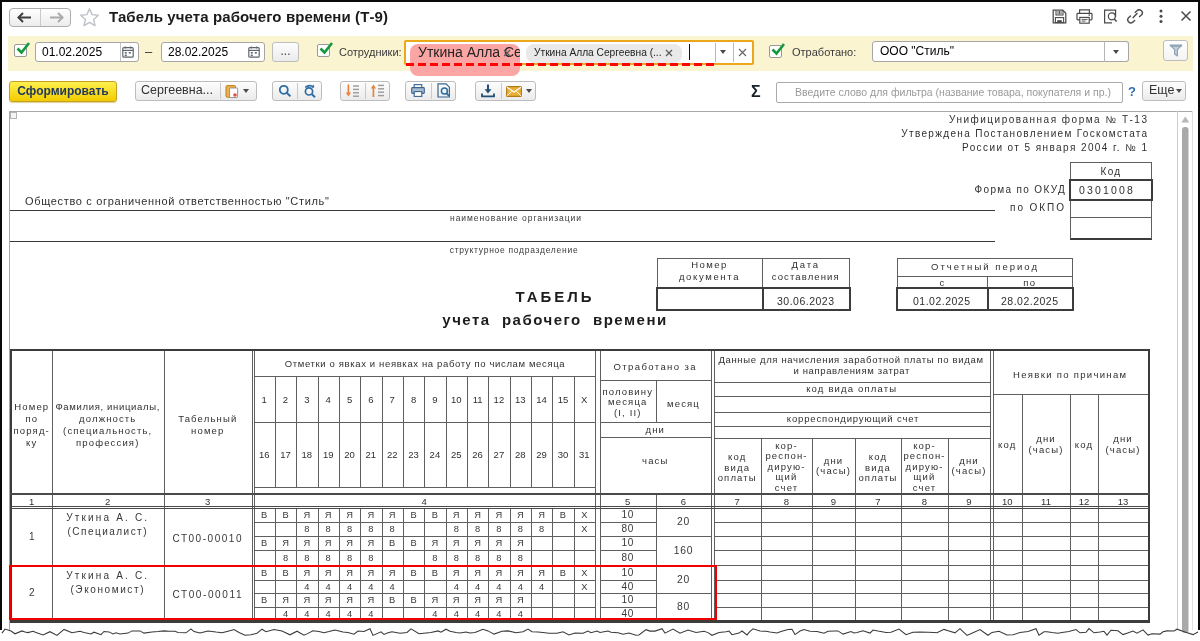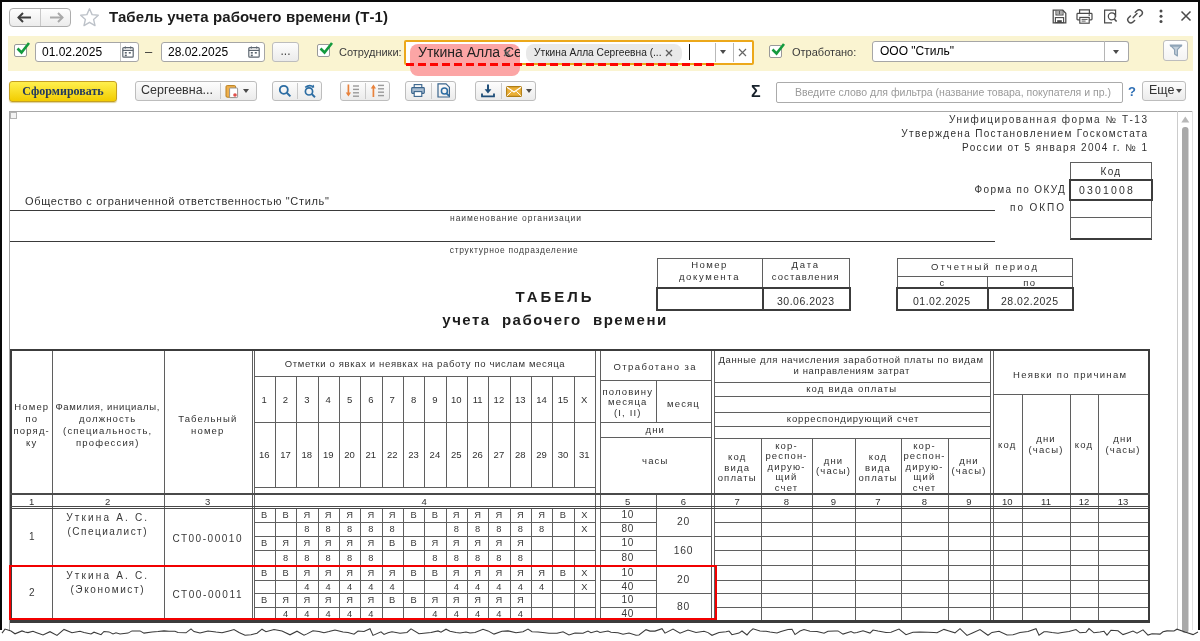--- a/index.html
+++ b/index.html
@@ -17,21 +17,21 @@
 .tico { top:9px; }
 
 #frow { left:8px; top:36px; width:1185px; height:35px; background:#faf4d1; }
 .cb { width:13px; height:13px; background:#fff; border:1px solid #999; border-radius:2px; }
 .field { background:#fff; border:1px solid #a6a6a6; border-radius:3px; font-size:12px; color:#000; }
 .flabel { font-size:11px; color:#3a3a3a; }
 
 .btn { border:1px solid #bdbdbd; border-radius:3px; background:linear-gradient(#fdfdfd,#ebebeb); }
 #gen { left:9px; top:81px; width:108px; height:21px; border:1px solid #c5a021; border-radius:3px;
   background:linear-gradient(#fff04e,#f2cc00); font-size:12px; font-weight:bold; color:#23395d;
-  text-align:center; line-height:19px; box-shadow:0 1px 1px rgba(170,140,0,.4);font-family:Liberation Serif, serif; }
+  text-align:center; line-height:19px; box-shadow:0 1px 1px rgba(170,140,0,.4); }
 .vsep { width:1px; background:#c9c9c9; position:absolute; top:1px; bottom:1px; }
 .caret { width:0; height:0; border-left:3.5px solid transparent; border-right:3.5px solid transparent;
   border-top:4px solid #4a4a4a; display:inline-block; }
 #srch { left:776px; top:82px; width:347px; height:21px; border:1px solid #ababab; border-radius:2px;
   background:#fff; font-size:10.5px; color:#9a9a9a; line-height:19px; padding-left:18px;
   white-space:nowrap; overflow:hidden; }
 </style></head>
 <body>
 <div class="abs" id="frame-top"></div>
 <div class="abs" id="frame-left"></div>
@@ -43,21 +43,21 @@
  <path d="M1.5 5.5 H14" stroke="#3f3f3f" stroke-width="2" fill="none"></path>
  <path d="M6 1 L1.5 5.5 L6 10" stroke="#3f3f3f" stroke-width="2" fill="none" stroke-linejoin="miter"></path>
 </svg>
 <svg class="abs" style="left:48px;top:12px" width="16" height="11" viewBox="0 0 16 11">
  <path d="M2 5.5 H14.5" stroke="#a9a9a9" stroke-width="2" fill="none"></path>
  <path d="M10 1 L14.5 5.5 L10 10" stroke="#a9a9a9" stroke-width="2" fill="none"></path>
 </svg>
 <svg class="abs" style="left:79px;top:7px" width="21" height="21" viewBox="0 0 21 21">
  <path d="M10.5 1.8 L13.1 7.6 L19.3 8.2 L14.6 12.4 L16 18.6 L10.5 15.3 L5 18.6 L6.4 12.4 L1.7 8.2 L7.9 7.6 Z" fill="#fff" stroke="#bdc2c9" stroke-width="1.4" stroke-linejoin="round"></path>
 </svg>
-<div class="abs" id="title">Табель учета рабочего времени (Т-1)</div>
+<div class="abs" id="title">Табель учета рабочего времени (Т-9)</div>
 
 <svg class="abs tico" style="left:1052px" width="15" height="15" viewBox="0 0 15 15">
  <path d="M1.2 1.2 H10.8 L13.8 4.2 V13.8 H1.2 Z" fill="none" stroke="#4a4a4a" stroke-width="1.25"></path>
  <path d="M4 1.4 V6 H11 V1.4" fill="none" stroke="#4a4a4a" stroke-width="1.1"></path>
  <path d="M6 2 V5.4 M7.5 2 V5.4 M9 2 V5.4" stroke="#4a4a4a" stroke-width="0.9"></path>
  <rect x="3.4" y="8.6" width="8.2" height="5" fill="none" stroke="#4a4a4a" stroke-width="1.1"></rect>
  <rect x="5.2" y="11.2" width="4.6" height="2.2" fill="#4a4a4a"></rect>
 </svg>
 
 <svg class="abs tico" style="left:1076px" width="17" height="15" viewBox="0 0 17 15">

